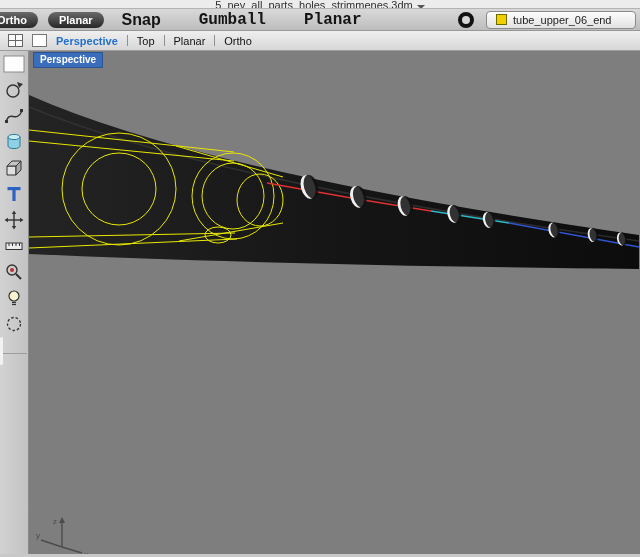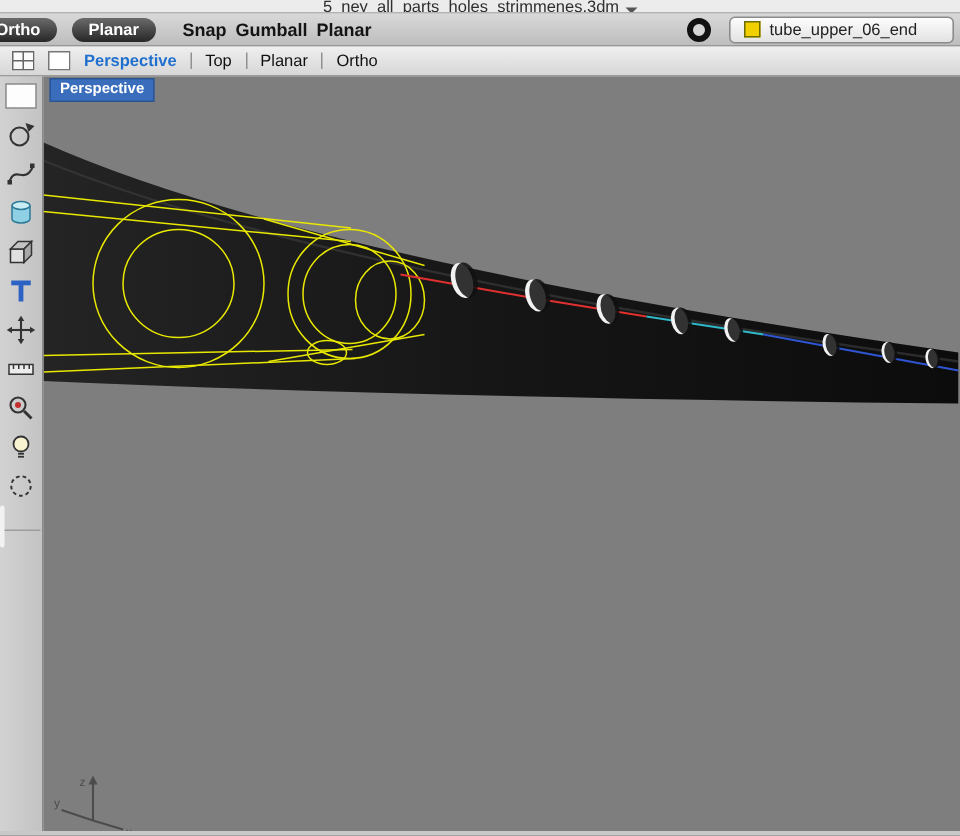--- a/index.html
+++ b/index.html
@@ -32,23 +32,23 @@
     display:flex; align-items:center; padding-right:4px;
   }
   .pill {
     background:linear-gradient(#6a6a6a,#272727);
     color:#fff; font-size:11px; font-weight:bold;
     border-radius:10px; padding:2px 11px; white-space:nowrap;
   }
   .pill.clipped { margin-left:-14px; }
   .pill + .pill { margin-left:10px; }
   .toggle {
-    font-size:12px; font-weight:bold; color:#141414; white-space:nowrap;
-  }
-  .ml18{margin-left:18px;} .ml22{margin-left:6px;}
+    font-size:16px; font-weight:bold; color:#141414; white-space:nowrap;
+  }
+  .ml18{margin-left:18px;} .ml22{margin-left:38px;font-family:Liberation Mono, monospace;}
   .tb-right { margin-left:auto; display:flex; align-items:center; gap:12px; }
   .record {
     width:16px; height:16px; border-radius:50%;
     border:4px solid #121212; background:#d6d6d6;
   }
   .layerbox {
     display:flex; align-items:center; gap:6px;
     background:linear-gradient(#fdfdfd,#e2e2e2);
     border:1px solid #8b8b8b; border-radius:4px;
     padding:2px 9px; min-width:150px; height:18px;text-align:right;

